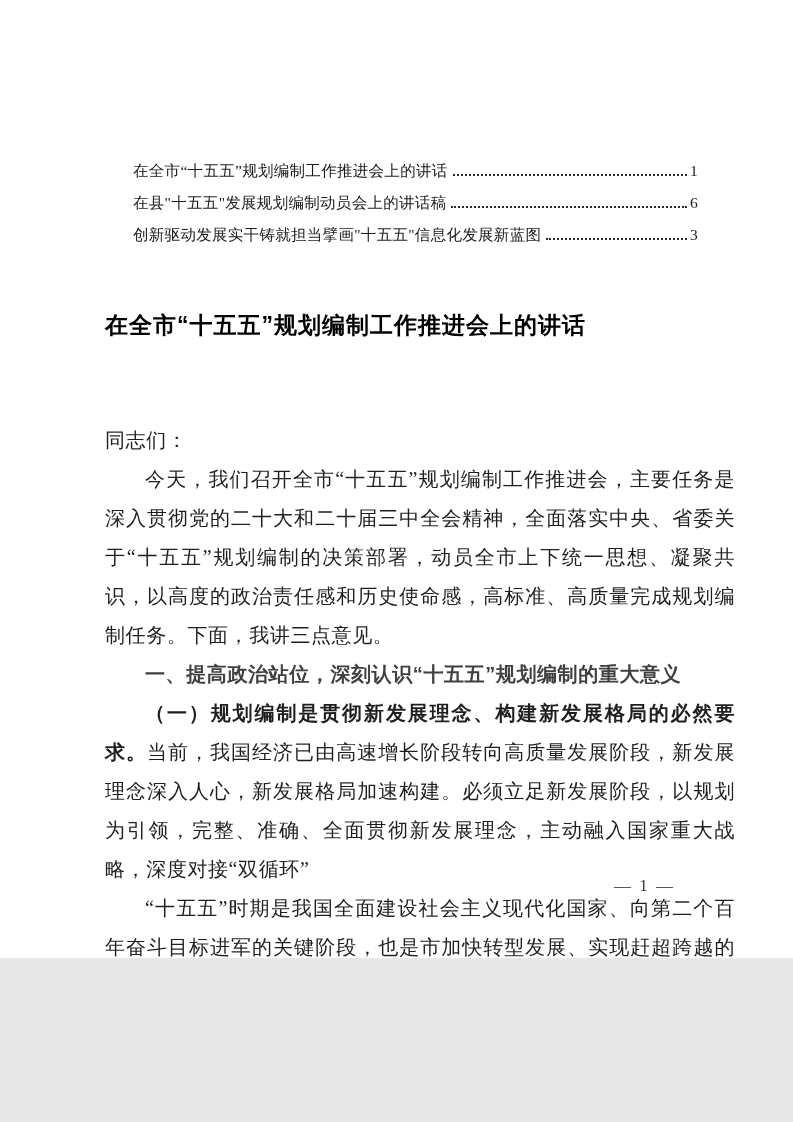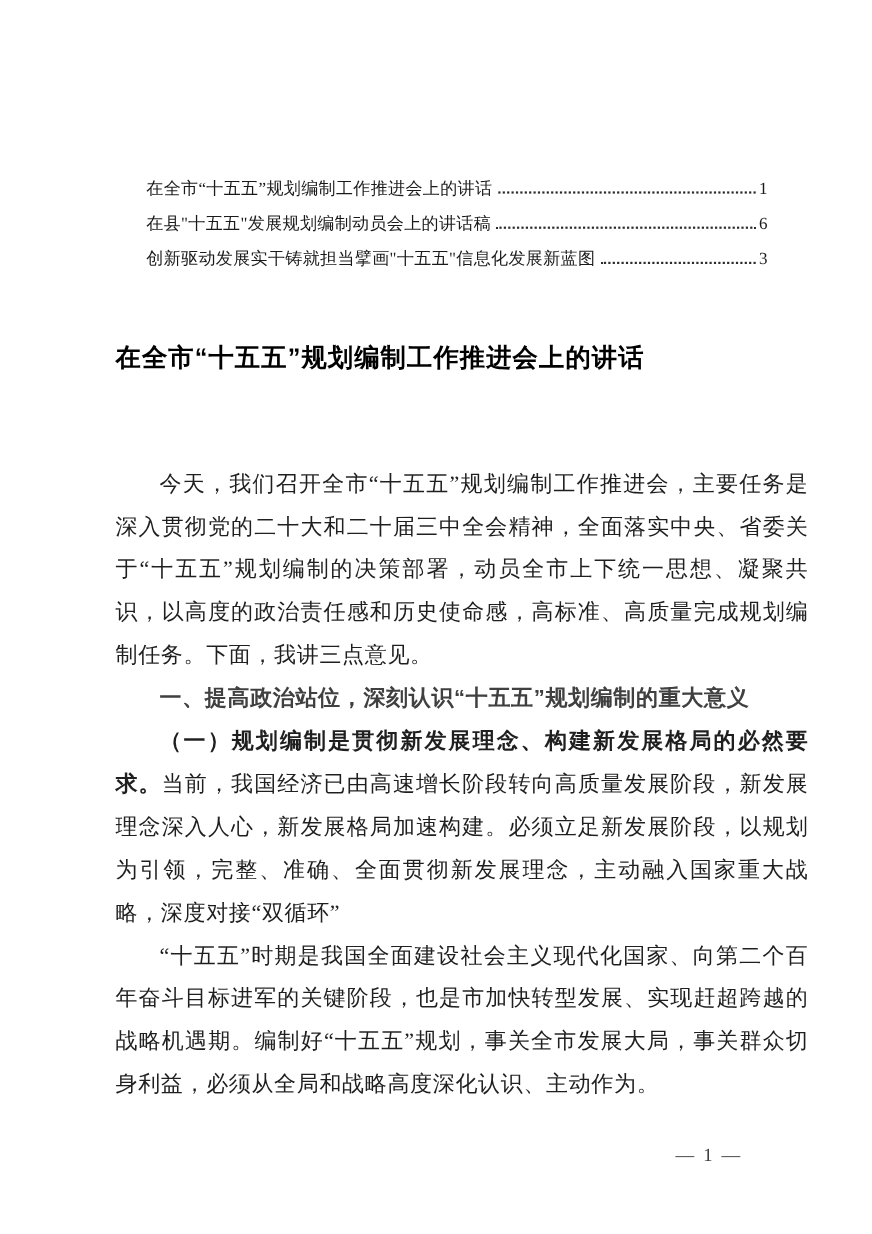--- a/index.html
+++ b/index.html
@@ -1,19 +1,19 @@
 <!DOCTYPE html>
 <html lang="zh"><head>
 <meta charset="utf-8">
 <style>
   html, body { margin: 0; padding: 0; background: #e8e8e8; }
   .page {
     position: relative;
     width: 793px;
-    height: 1122px;
+    height: 958px;
     margin: 0 auto;
     background: #ffffff;
     overflow: hidden;
     font-family: "Liberation Serif", "DejaVu Serif", serif;
     color: #1f1f1f;
   }
 
   
   .toc {
     position: absolute;
@@ -106,20 +106,21 @@
     <div class="toc-row">
       <span class="toc-label">创新驱动发展实干铸就担当擘画"十五五"信息化发展新蓝图</span>
       <span class="toc-dots"></span>
       <span class="toc-page">3</span>
     </div>
   </div>
 
   <h1 class="doc-title">在全市“十五五”规划编制工作推进会上的讲话</h1>
 
   <div class="doc-body">
+    <p class="salutation">同志们：</p>
     <p class="para-indent">今天，我们召开全市“十五五”规划编制工作推进会，主要任务是深入贯彻党的二十大和二十届三中全会精神，全面落实中央、省委关于“十五五”规划编制的决策部署，动员全市上下统一思想、凝聚共识，以高度的政治责任感和历史使命感，高标准、高质量完成规划编制任务。下面，我讲三点意见。</p>
     <p class="section-heading">一、提高政治站位，深刻认识“十五五”规划编制的重大意义</p>
     <p class="para-indent"><span class="lead-bold">（一）规划编制是贯彻新发展理念、构建新发展格局的必然要求。</span><span>当前，我国经济已由高速增长阶段转向高质量发展阶段，新发展理念深入人心，新发展格局加速构建。必须立足新发展阶段，以规划为引领，完整、准确、全面贯彻新发展理念，主动融入国家重大战略，深度对接“双循环”</span></p>
     <p class="para-indent">“十五五”时期是我国全面建设社会主义现代化国家、向第二个百年奋斗目标进军的关键阶段，也是市加快转型发展、实现赶超跨越的战略机遇期。编制好“十五五”规划，事关全市发展大局，事关群众切身利益，必须从全局和战略高度深化认识、主动作为。</p>
   </div>
 
   <div class="page-footer">— 1 —</div>
 
 </div>
 

